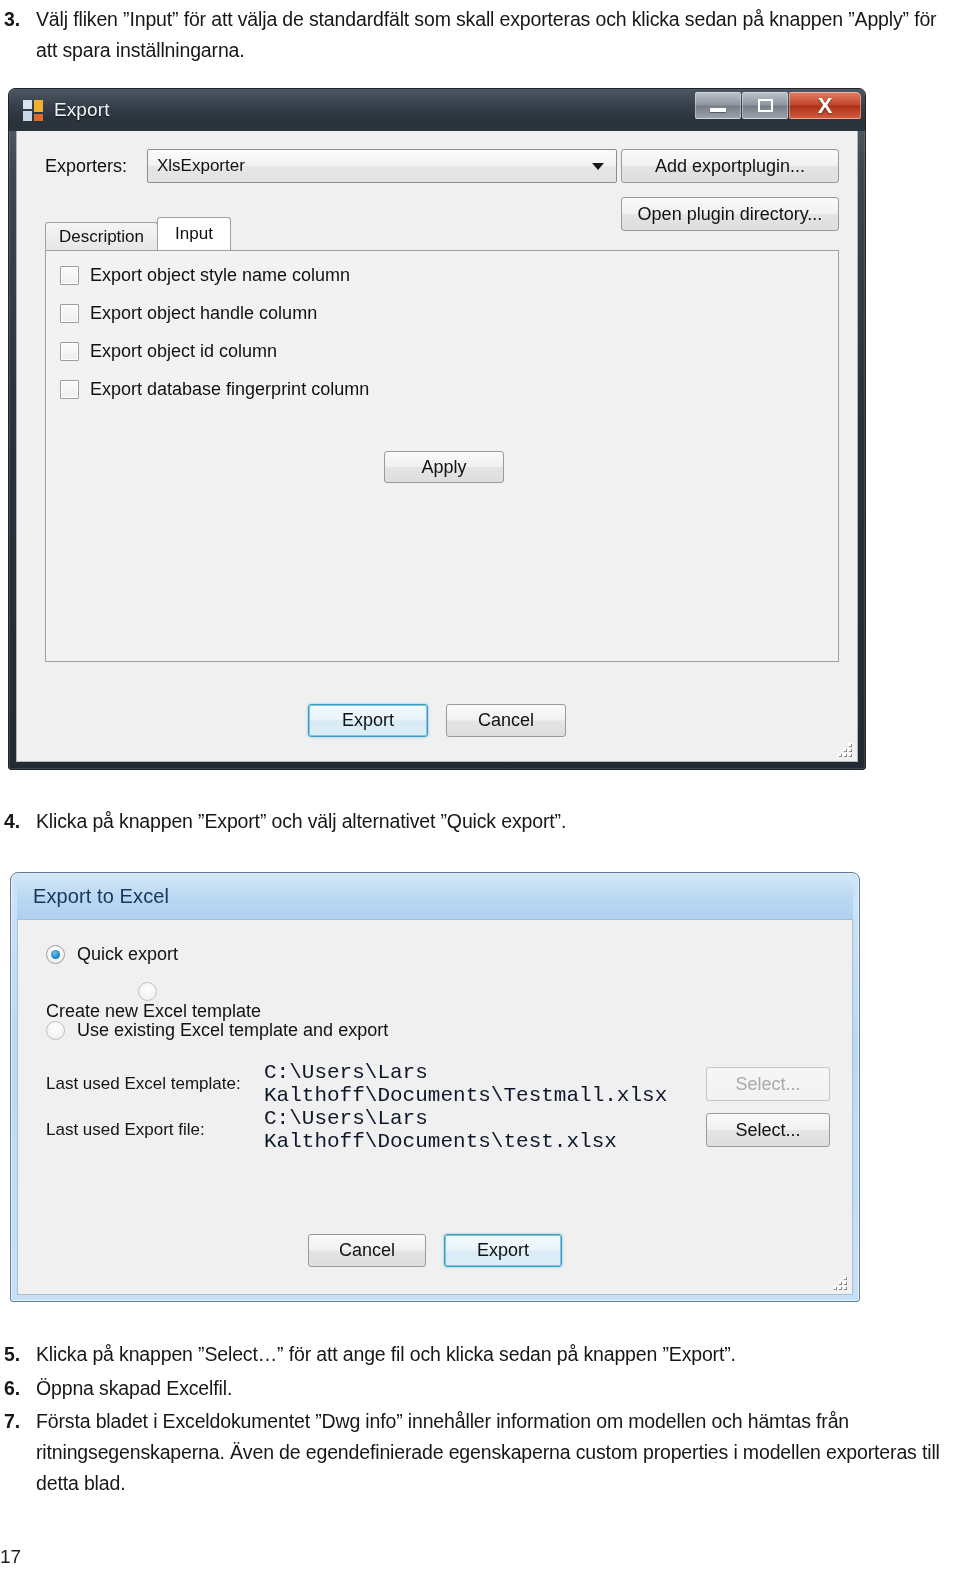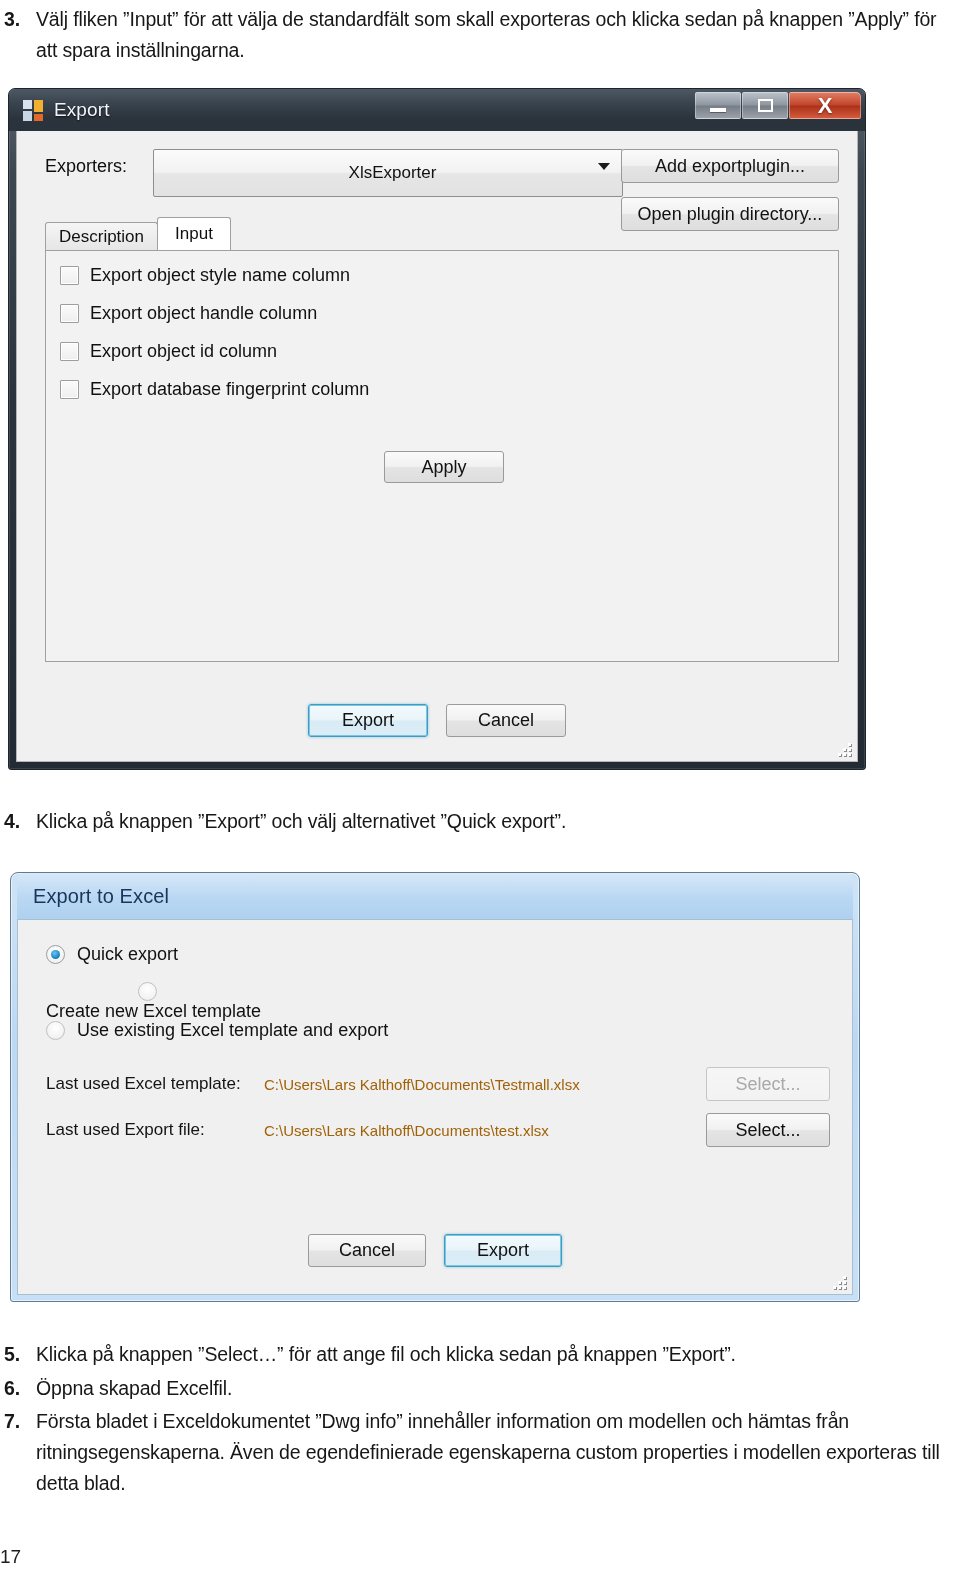--- a/index.html
+++ b/index.html
@@ -167,31 +167,30 @@
   }
   .exporters-label {
     position: absolute;
     left: 0;
     top: 7px;
     font-size: 18px;
     color: #0e0e0e;
   }
   .combobox {
     position: absolute;
-    left: 108px;
+    left: 102px;
     top: 0;
     width: 470px;
-    height: 48px;
+    height: 34px;
     box-sizing: border-box;
     border: 1px solid #8e8e8e;
     border-radius: 2px;
     background: linear-gradient(to bottom, #fbfbfb 0%, #f2f2f2 48%, #e6e6e6 52%, #e2e2e2 100%);
     display: flex;
     align-items: center;
-    justify-content: center;
   }
   .combobox .combo-value {
     padding-left: 9px;
     font-size: 17px;
     color: #121212;
   }
   .combo-arrow {
     position: absolute;
     right: 12px;
     top: 13px;
@@ -396,23 +395,24 @@
     display: flex;
     align-items: center;
   }
   .path-caption {
     font-size: 17px;
     color: #141414;
     width: 218px;
     flex: 0 0 218px;
   }
   .path-value {
-    font-size: 15px;
-    color: #a16207;
+    font-size: 21px;
+    color: #0f172a;
     flex: 1 1 auto;
+    font-family: Liberation Mono, monospace;
   }
   .path-row .w7-button {
     width: 124px;
     height: 34px;
     flex: 0 0 124px;
     font-size: 18px;
   }
 
   .aero-footer-btns {
     position: absolute;

